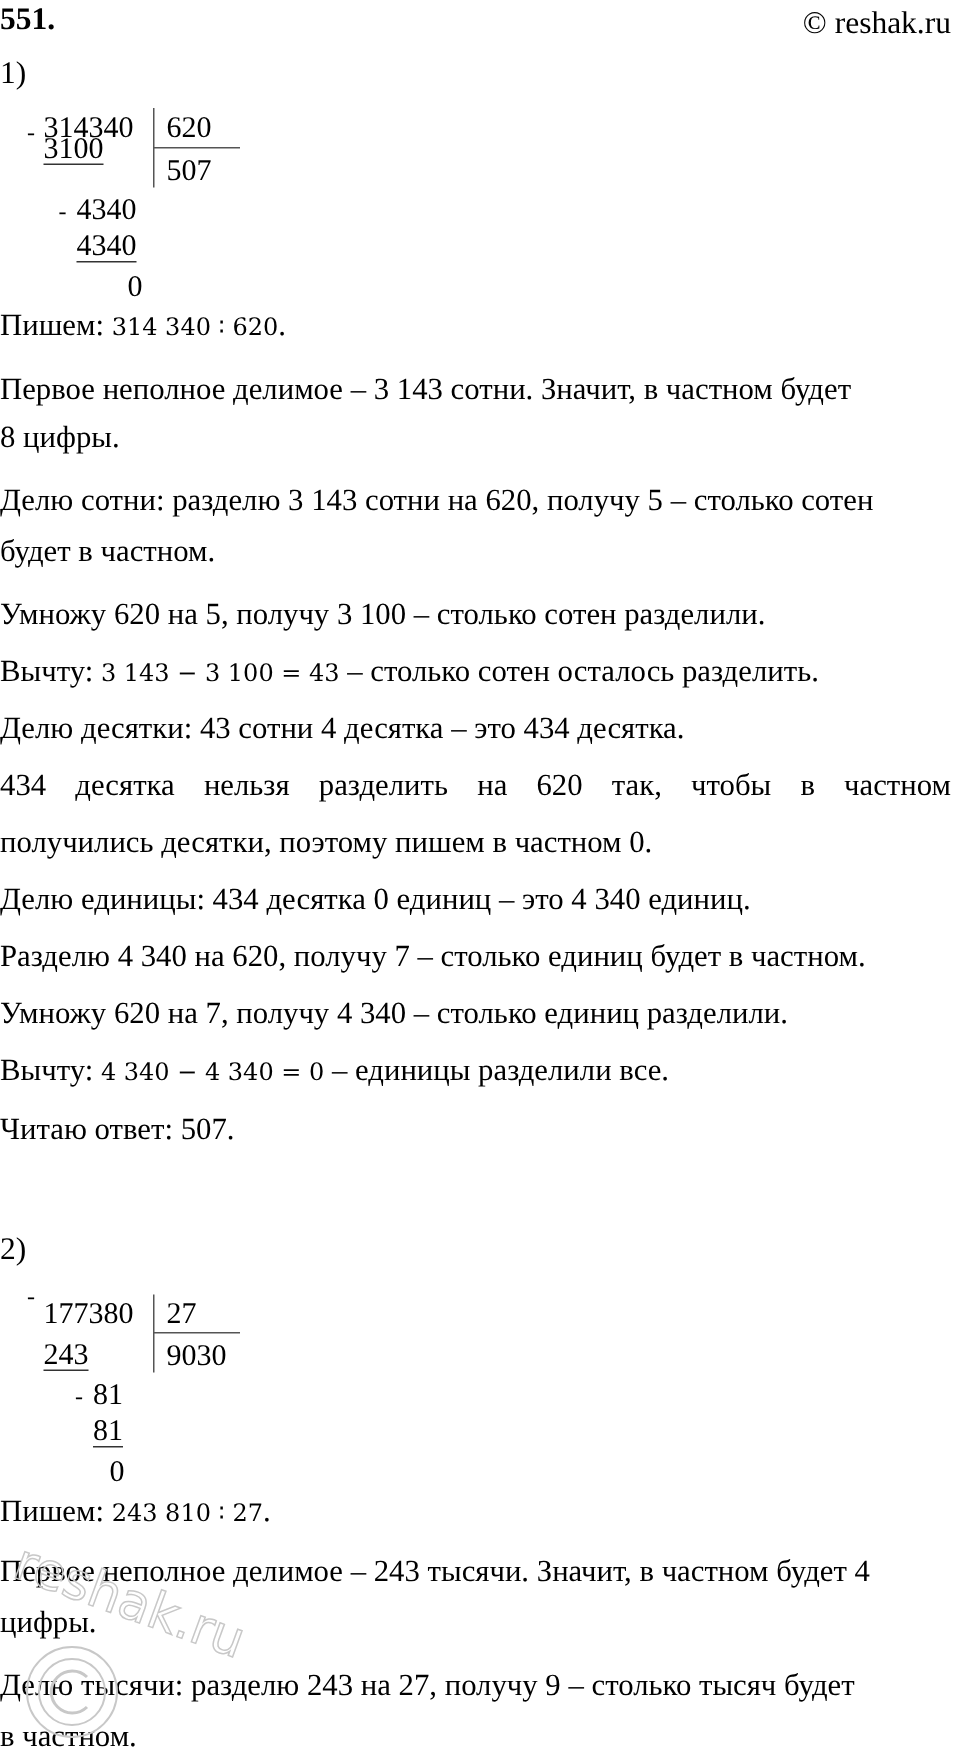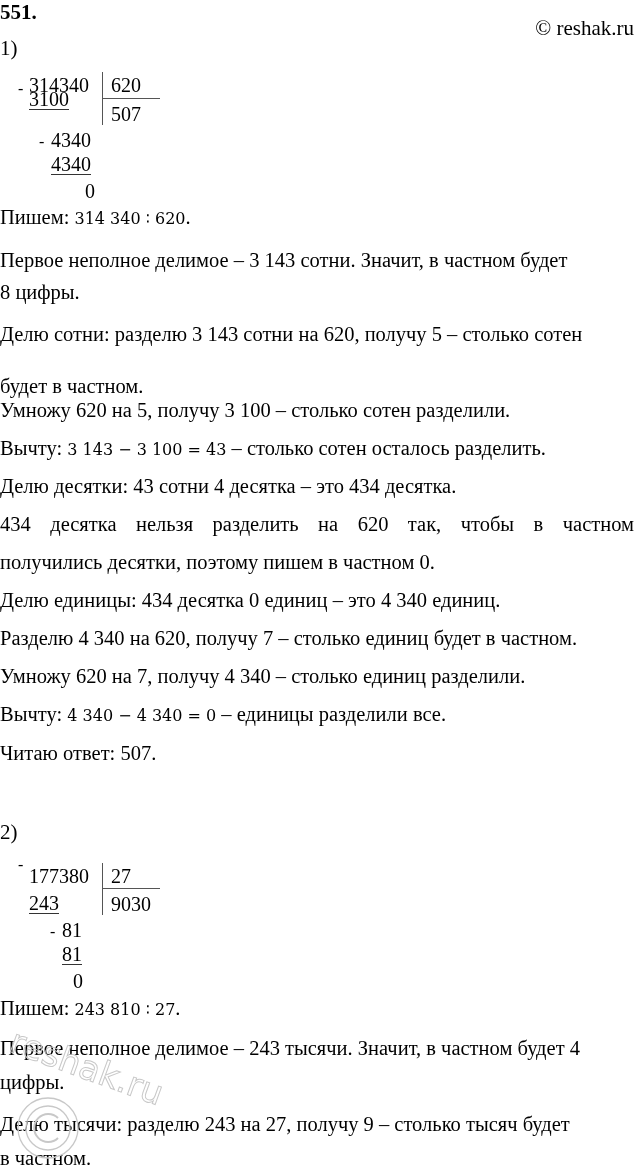--- a/index.html
+++ b/index.html
@@ -3,21 +3,21 @@
 <meta charset="utf-8">
 <style>
   html, body { margin: 0; padding: 0; background: #ffffff; }
   body {
     width: 638px; height: 1170px; position: relative; overflow: hidden;
     font-family: "Liberation Serif", "DejaVu Serif", serif;
     color: #000;
   }
   .abs { position: absolute; white-space: nowrap; }
   .title { left: 0; top: 0; font-size: 21px; font-weight: bold; }
-  .copyright { right: 4px; top: 16px; font-size: 21px; }
+  .copyright { right: 4px; top: 3px; font-size: 21px; }
   .part { left: 0; font-size: 21px; }
   .num { font-size: 20px; }
   .minus { font-size: 16px; }
   .ul { border-bottom: 1.5px solid #333; line-height: 20px; }
   .vline { position: absolute; width: 1px; background: #555; }
   .hline { position: absolute; height: 1px; background: #555; }
   .line {
     position: absolute; left: 0; width: 638px; font-size: 20.5px; line-height: 24px;
     white-space: nowrap;
   }
@@ -50,21 +50,21 @@
   <span class="abs num" style="left:85px; top:180px;">0</span>
 </div>
 
 <div>
   <div class="line" style="top:205px;">
     <span>Пишем:  </span><span class="math">314 340 ∶ 620</span><span>.</span>
   </div>
   <div class="line" style="top:248px;">Первое неполное делимое – 3 143 сотни. Значит, в частном будет</div>
   <div class="line" style="top:280px;">8 цифры.</div>
   <div class="line" style="top:322px;">Делю сотни: разделю 3 143 сотни на 620, получу 5 – столько сотен</div>
-  <div class="line" style="top:374px;">будет в частном.</div>
+  <div class="line" style="top:356px;">будет в частном.</div>
   <div class="line" style="top:398px;">Умножу 620 на 5, получу 3 100 – столько сотен разделили.</div>
   <div class="line" style="top:436px;">
     <span>Вычту:  </span><span class="math">3 143 − 3 100 = 43</span><span> – столько сотен осталось разделить.</span>
   </div>
   <div class="line" style="top:474px;">Делю десятки: 43 сотни 4 десятка – это 434 десятка.</div>
   <div class="line justify" style="top:512px;">434 десятка нельзя разделить на 620 так, чтобы в частном</div>
   <div class="line" style="top:550px;">получились десятки, поэтому пишем в частном 0.</div>
   <div class="line" style="top:588px;">Делю единицы: 434 десятка 0 единиц – это 4 340 единиц.</div>
   <div class="line" style="top:626px;">Разделю 4 340 на 620, получу 7 – столько единиц будет в частном.</div>
   <div class="line" style="top:664px;">Умножу 620 на 7, получу 4 340 – столько единиц разделили.</div>

